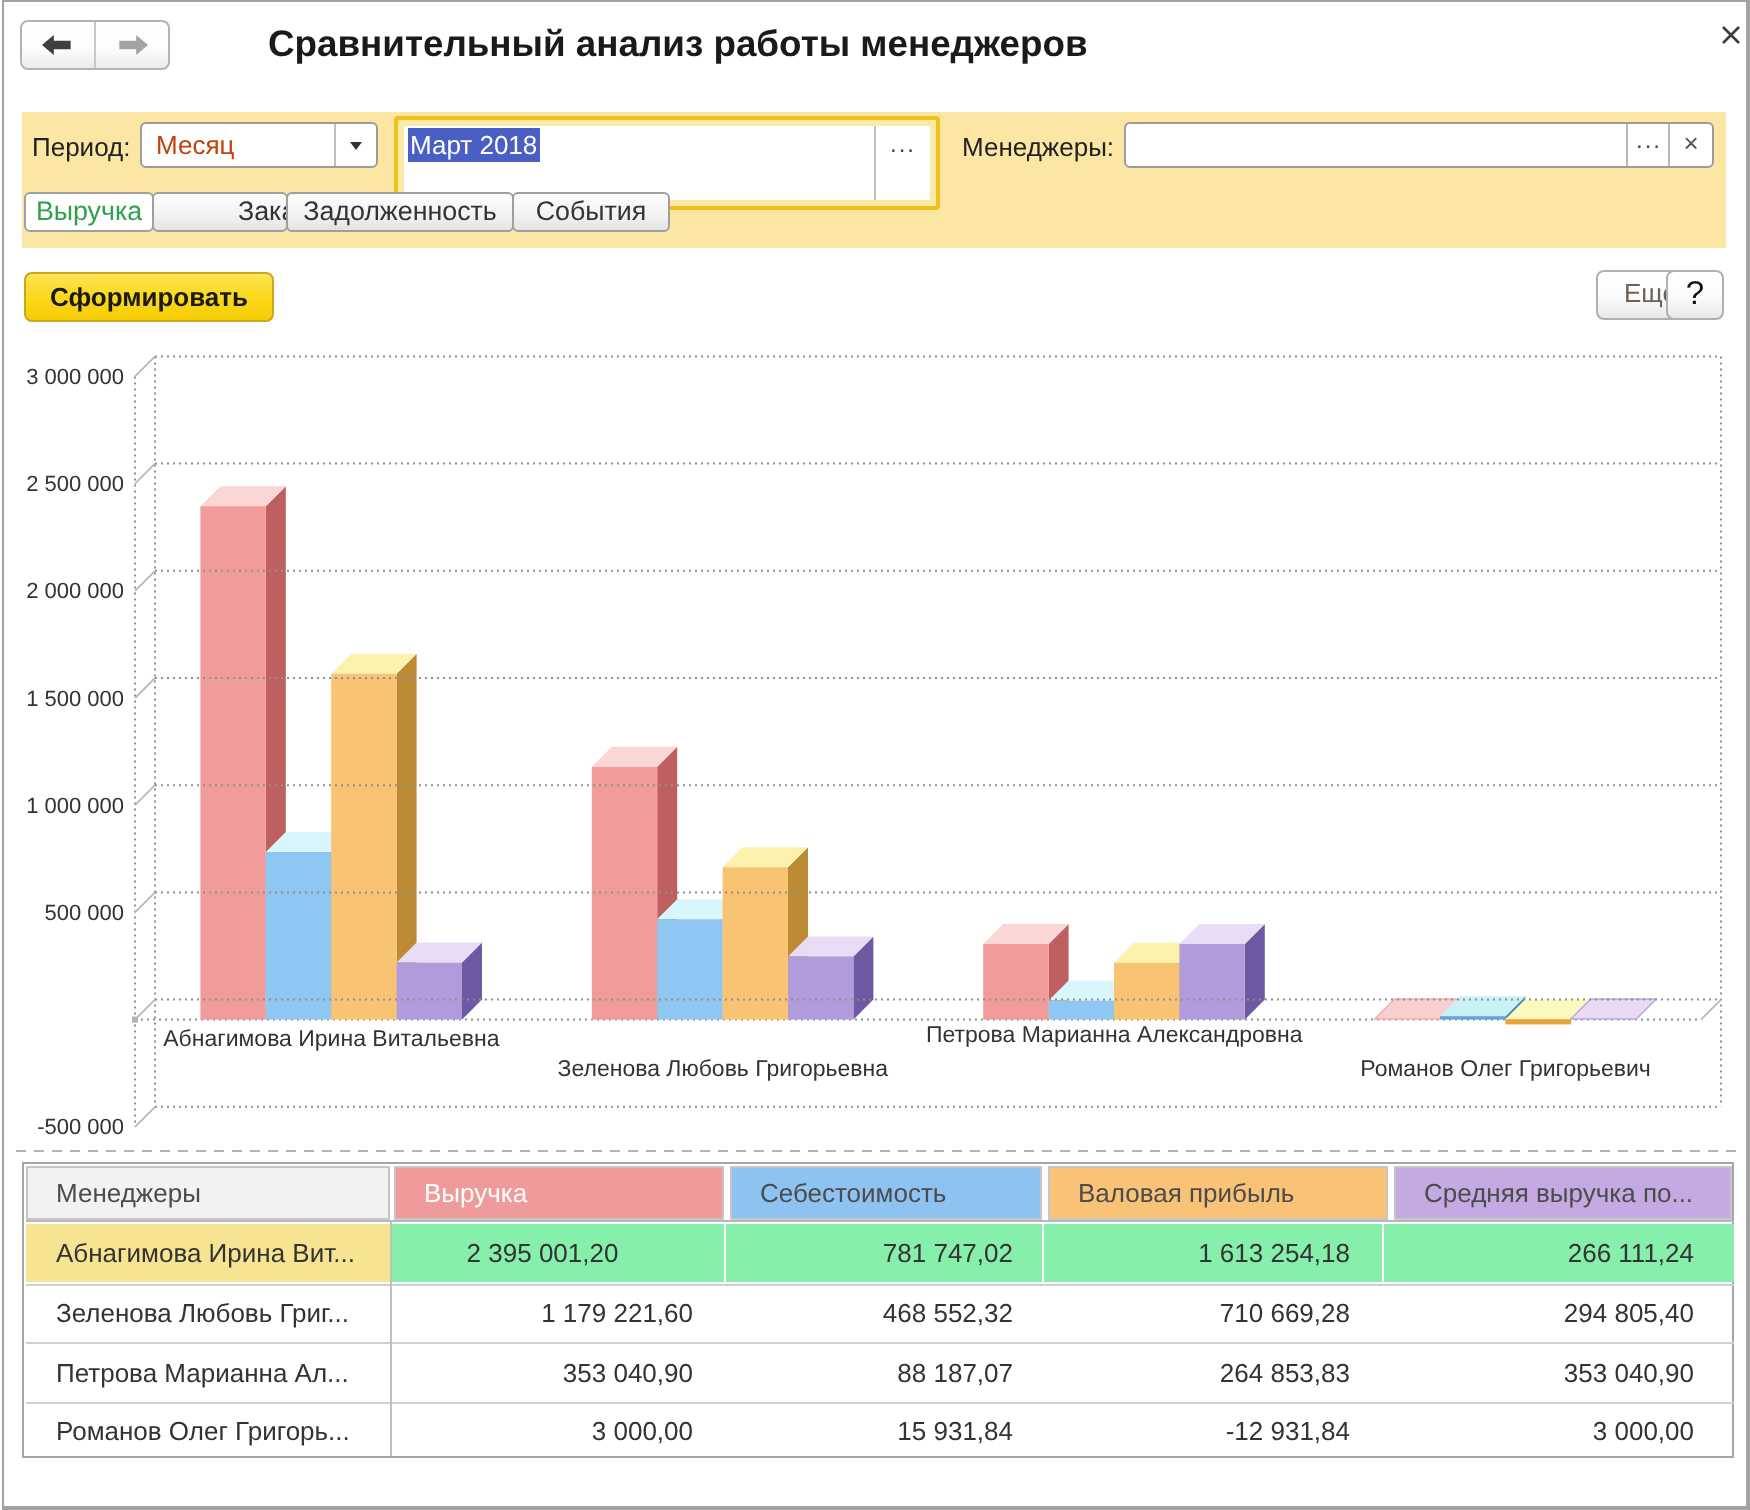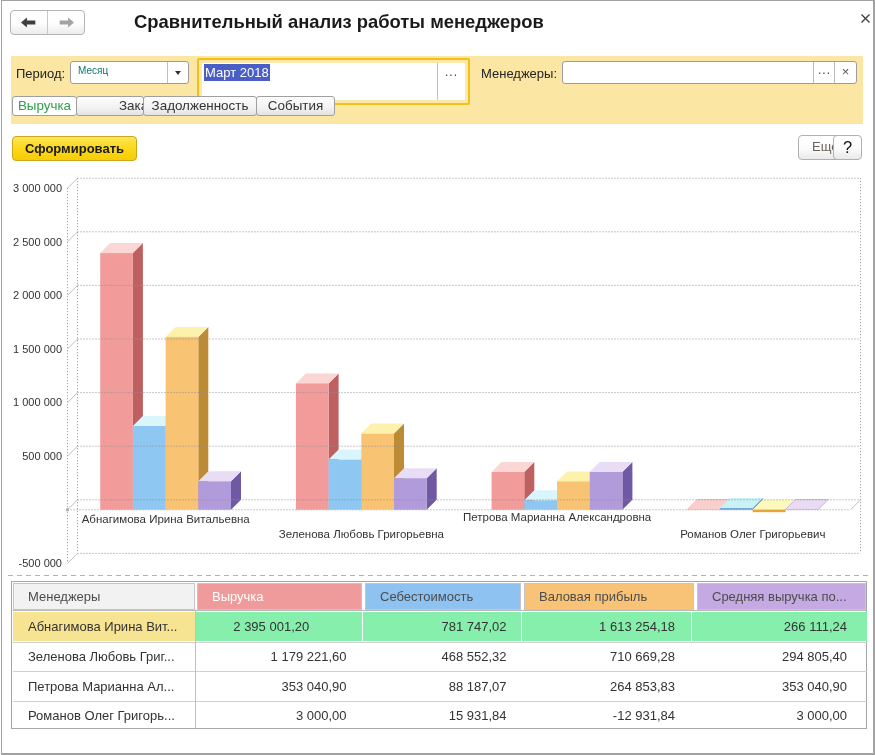--- a/index.html
+++ b/index.html
@@ -8,21 +8,21 @@
 
 .nav{left:10px;top:10px;width:73px;height:23px;border:1px solid #b4b4b4;border-radius:4px;background:linear-gradient(#ffffff,#fdfdfd 55%,#ececec);display:flex;}
 .nav .half{width:36px;height:100%;display:flex;align-items:center;justify-content:center;}
 .nav .half:first-child{border-right:1px solid #c8c8c8;}
 .title{left:134px;top:10.6px;font-size:18.4px;font-weight:bold;color:#1a1a1a;letter-spacing:0px;}
 .close{left:857.5px;top:11px;width:16px;height:16px;font-size:15px;color:#444;text-align:center;line-height:15px;}
 
 .panel{left:11px;top:56px;width:852px;height:68px;background:#FBE6A4;}
 .lbl{font-size:13px;color:#222;}
 .combo{left:59px;top:5px;width:119px;height:23px;background:#fff;border:1px solid #9c9c9c;border-radius:3px;box-sizing:border-box;}
-.combo .txt{position:absolute;left:7px;top:3px;font-size:10px;color:#0f766e;}
+.combo .txt{position:absolute;left:7px;top:3px;font-size:13px;color:#c2410c;}
 .combo .dd{position:absolute;right:0;top:0;width:20px;height:100%;border-left:1px solid #c0c0c0;}
 .arr{position:absolute;right:7px;top:9px;width:0;height:0;border-left:3.5px solid transparent;border-right:3.5px solid transparent;border-top:4px solid #333;}
 .dfield{left:186px;top:2px;width:273px;height:47px;border:2px solid #F2C018;border-radius:2px;background:#FAE9A8;box-sizing:border-box;}
 .dfield .inner{position:absolute;left:3px;top:3px;right:3px;bottom:3px;background:#fff;border-radius:1px;}
 .dfield .sel{position:absolute;left:2px;top:1px;height:17px;background:#4A5FC5;color:#fff;font-size:13px;line-height:17px;padding:0 1px;}
 .dots3{position:absolute;right:0;top:0;width:27px;height:100%;border-left:1px solid #c0c0c0;color:#444;font-size:12px;text-align:center;line-height:18px;letter-spacing:1px;}
 .mgr{left:551px;top:5px;width:295px;height:23px;background:#fff;border:1px solid #9c9c9c;border-radius:3px;box-sizing:border-box;}
 .mgr .b1{position:absolute;right:21px;top:0;width:21px;height:100%;border-left:1px solid #b9b9b9;color:#444;font-size:12px;text-align:center;line-height:17px;letter-spacing:1px;}
 .mgr .b2{position:absolute;right:0;top:0;width:21px;height:100%;border-left:1px solid #b9b9b9;color:#555;font-size:13px;text-align:center;line-height:20px;}
 

